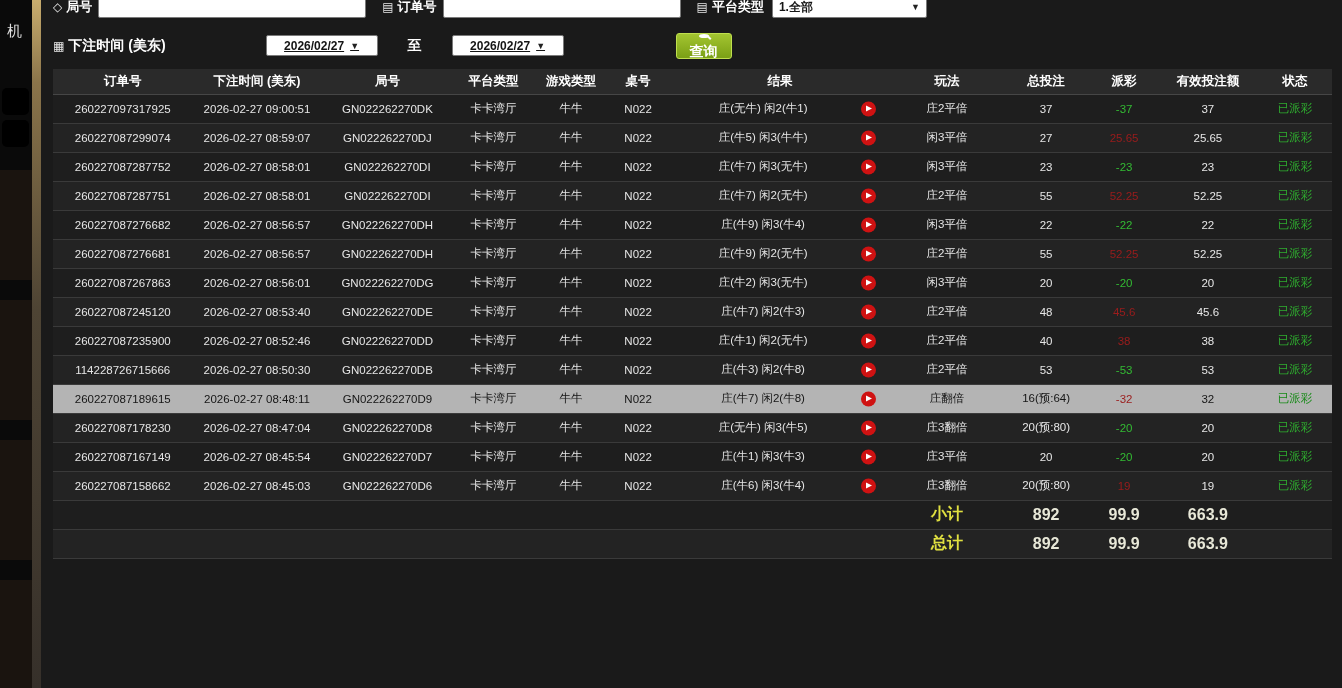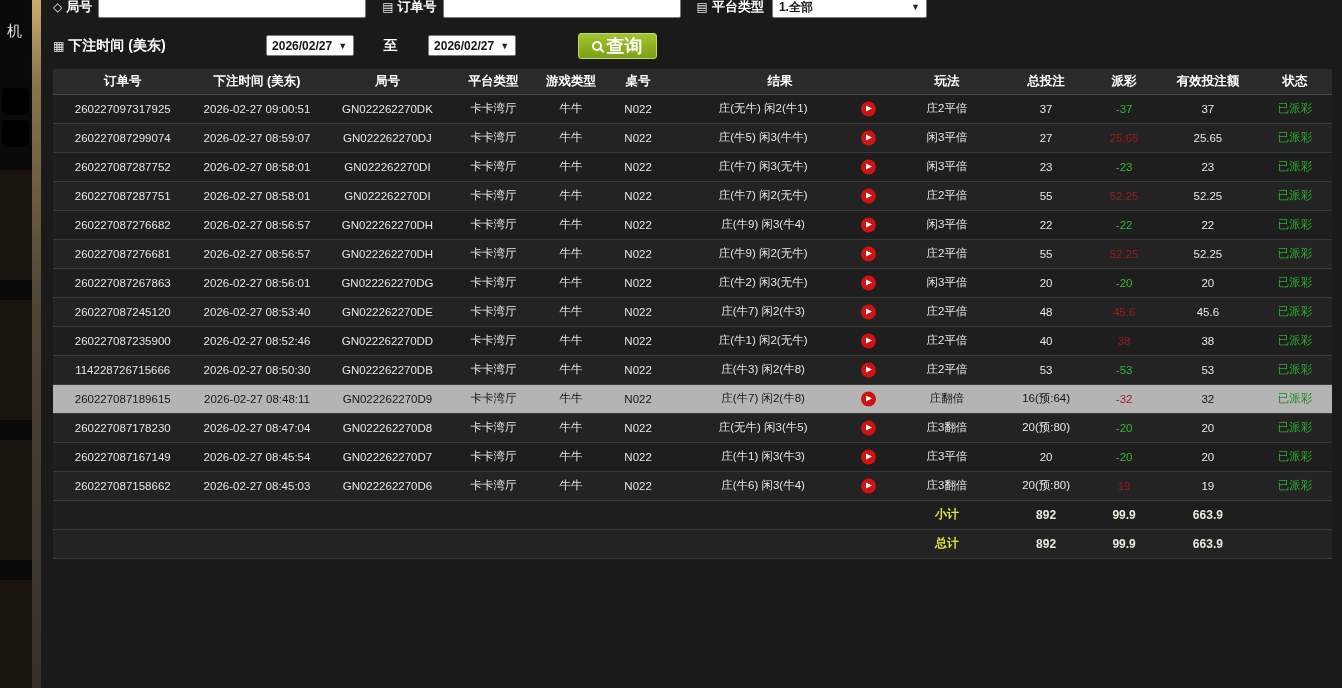--- a/index.html
+++ b/index.html
@@ -29,29 +29,29 @@
   .ficon { font-size:12px; color:#e6e6e6; font-weight:normal; }
   .ml16 { margin-left:16px; }
   input.txt { height:21px; background:#fff; border:1px solid #7a7a7a; border-radius:2px;
     font-size:12px; padding:0 5px; color:#222; margin-left:6px; }
   input.round { width:268px; }
   input.order { width:238px; }
   .select { background:#fff; border:1px solid #7a7a7a; border-radius:2px; height:21px;
     display:inline-flex; align-items:center; justify-content:space-between; padding:0 6px;
     font-size:12px; color:#151515; font-weight:bold; cursor:pointer; white-space:nowrap; }
   .select.platform { width:155px; margin-left:8px; }
-  .select.date { width:88px; justify-content:center; gap:6px; }
+  .select.date { width:112px; justify-content:center; gap:6px;text-decoration:underline; }
   .date1 { margin-left:100px; }
   .date2 { margin-left:30px; }
   .caret { font-size:9px; color:#222; }
   .to-label { color:#fff; font-size:14px; font-weight:bold; margin-left:30px; }
-  .query-btn { margin-left:62px; height:26px; padding:0 13px; cursor:pointer;
+  .query-btn { margin-left:112px; height:26px; padding:0 13px; cursor:pointer;
     background:linear-gradient(180deg,#a3c531,var(--query-green,#7ba015));
-    border:1px solid #bfdf4e; border-radius:3px; color:#fff; font-weight:bold; font-size:18px;
-    display:inline-flex; align-items:center; gap:5px; }
+    border:1px solid #bfdf4e; border-radius:3px; color:#fff; font-weight:bold; font-size:14px;
+    display:inline-flex; align-items:center; gap:5px;flex-direction:column; }
   .mag { position:relative; width:10px; height:10px; border:2px solid #fff; border-radius:50%; display:inline-block; }
   .mag::after { content:""; position:absolute; width:2px; height:5px; background:#fff;
     right:-3px; bottom:-4px; transform:rotate(-45deg); }
 
   
   table { width:100%; border-collapse:collapse; table-layout:fixed; }
   th { height:25px; background:#2a2a2a; color:#fff; font-size:12.5px; font-weight:bold;
     border-bottom:1px solid #464646; white-space:nowrap; overflow:hidden; }
   td { height:29px; font-size:11.5px; color:#e6e6e6; text-align:center;
     border-bottom:1px solid #3a3a3a; background:#1e1e1e; overflow:hidden; white-space:nowrap; }
@@ -60,21 +60,21 @@
   td.payout.green { color:var(--lose-green,#33bb33); }
   td.payout.red { color:var(--win-red,#9b1c1c); }
   td.status { color:var(--status-green,#2fae2f); }
   tr.selected td.status { color:#178a17; }
   td.result { position:relative; padding-right:34px; }
   .play { position:absolute; right:16px; top:50%; transform:translateY(-50%);
     width:15px; height:15px; border-radius:50%; background:#cf1212; cursor:pointer;
     display:inline-flex; align-items:center; justify-content:center; }
   .play::after { content:""; border-left:6px solid #fff; border-top:3.5px solid transparent;
     border-bottom:3.5px solid transparent; margin-left:2px; }
-  tr.sum td { background:#1e1e1e; font-weight:bold; font-size:12px; color:#e8e8d8; }
+  tr.sum td { background:#1e1e1e; font-weight:bold; font-size:16px; color:#e8e8d8; }
   tr.sum td.lbl { color:var(--summary-yellow,#e0e040); }
 </style>
 </head>
 <body>
 
 <div class="screen">
 
   <div class="left-rail">
     <div class="rail-label">机</div>
     <div class="rail-box" style="top:88px"></div>

